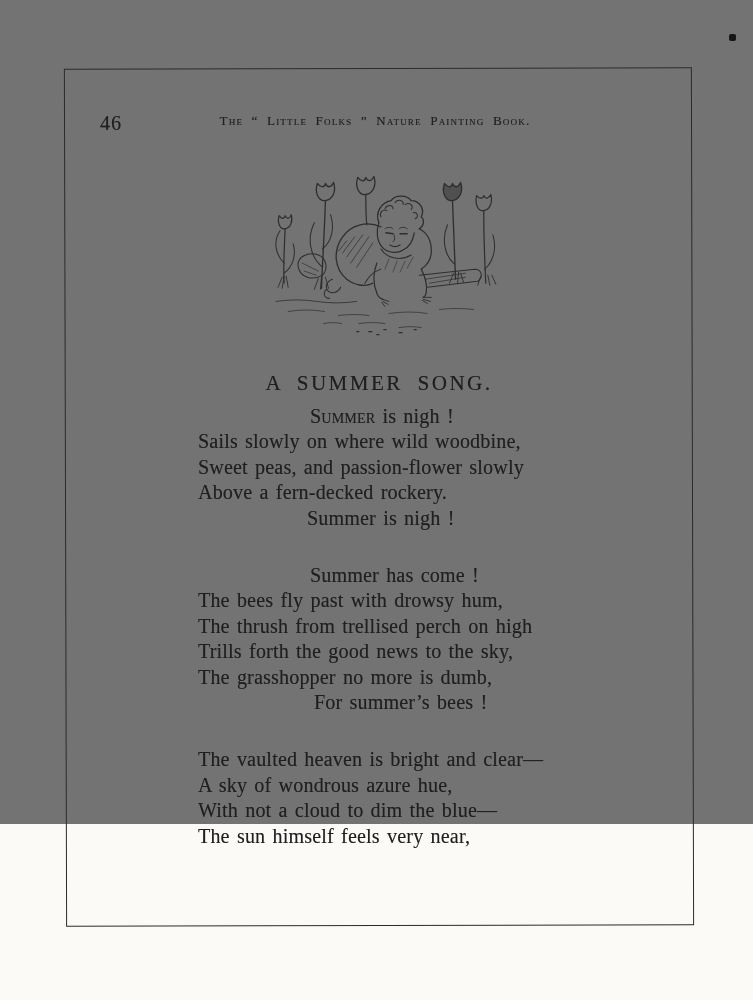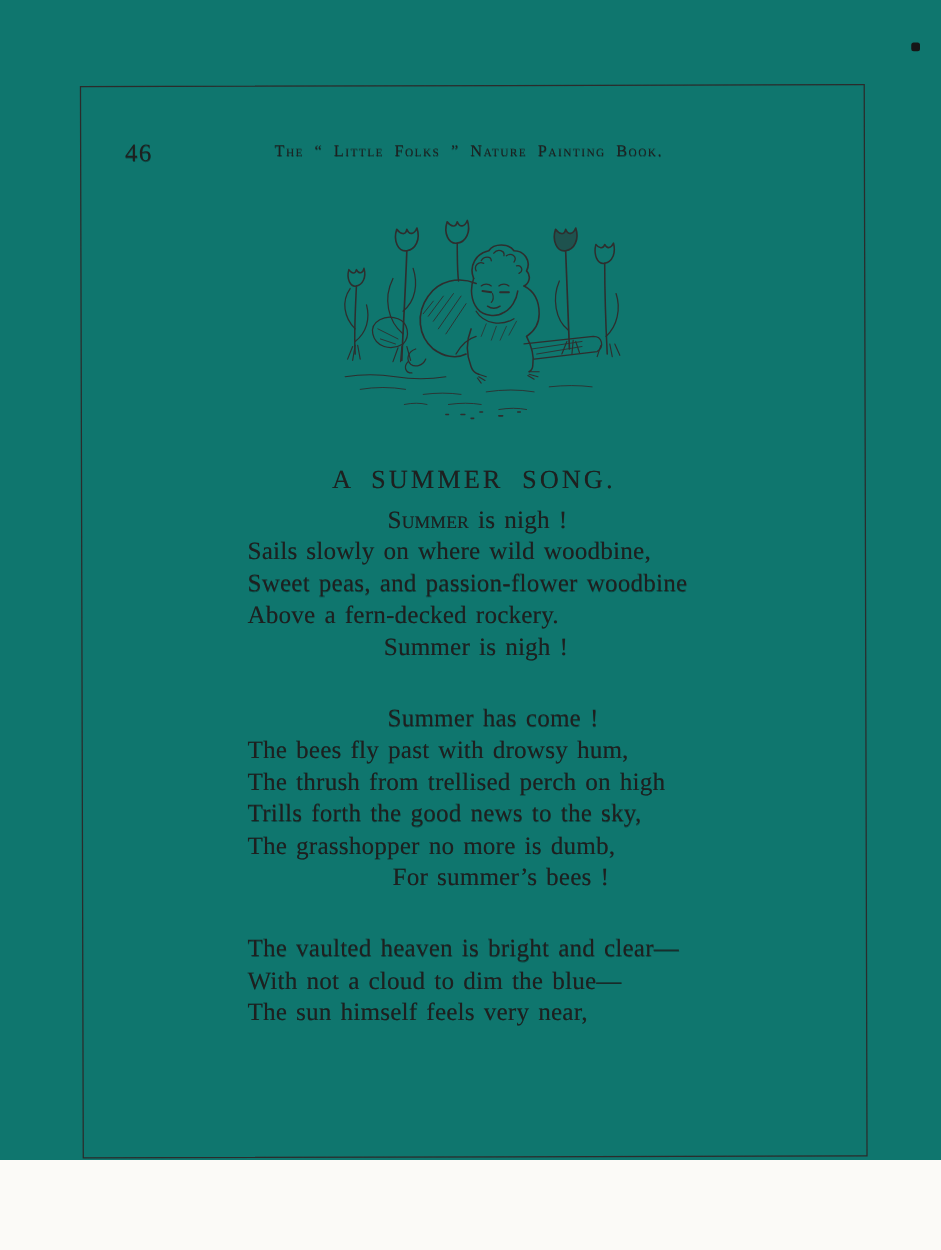--- a/index.html
+++ b/index.html
@@ -4,22 +4,22 @@
 <style>
   html,body{margin:0;padding:0;}
   body{
     width:753px;height:1000px;
     background:#fbfaf7;
     font-family:"Liberation Serif","DejaVu Serif",serif;
     color:#1f1f1f;
     overflow:hidden;
   }
   .page{
-    position:relative;width:753px;height:928px;
-    background:#0f766e;
+    position:relative;width:753px;height:824px;
+    background:#737373;
   }
   
   .frame{
     position:absolute;left:65px;top:68px;width:628px;height:858px;
     border:1.6px solid #2b2b2b;
     box-sizing:border-box;
     transform:rotate(-0.15deg);
   }
   .speck{
     position:absolute;left:729px;top:34px;width:7px;height:7px;
@@ -143,36 +143,37 @@
 
   <div class="poem-title">A SUMMER SONG.</div>
 
   <div class="poem">
 
     <div class="stanza">
       <div class="line ind-a">
         <span class="sc">Summer</span><span> is nigh !</span>
       </div>
       <div class="line">Sails slowly on where wild woodbine,</div>
-      <div class="line">Sweet peas, and passion-flower woodbine</div>
+      <div class="line">Sweet peas, and passion-flower slowly</div>
       <div class="line">Above a fern-decked rockery.</div>
       <div class="line ind-b">Summer is nigh !</div>
     </div>
 
     <div class="stanza">
       <div class="line ind-a">
         <span class="sc"></span><span>Summer has come !</span>
       </div>
       <div class="line">The bees fly past with drowsy hum,</div>
       <div class="line">The thrush from trellised perch on high</div>
       <div class="line">Trills forth the good news to the sky,</div>
       <div class="line">The grasshopper no more is dumb,</div>
       <div class="line ind-c">For summer’s bees !</div>
     </div>
 
     <div class="stanza">
       <div class="line">The vaulted heaven is bright and clear—</div>
+      <div class="line">A sky of wondrous azure hue,</div>
       <div class="line">With not a cloud to dim the blue—</div>
       <div class="line">The sun himself feels very near,</div>
     </div>
 
   </div>
 </div>
 
 </body></html>

